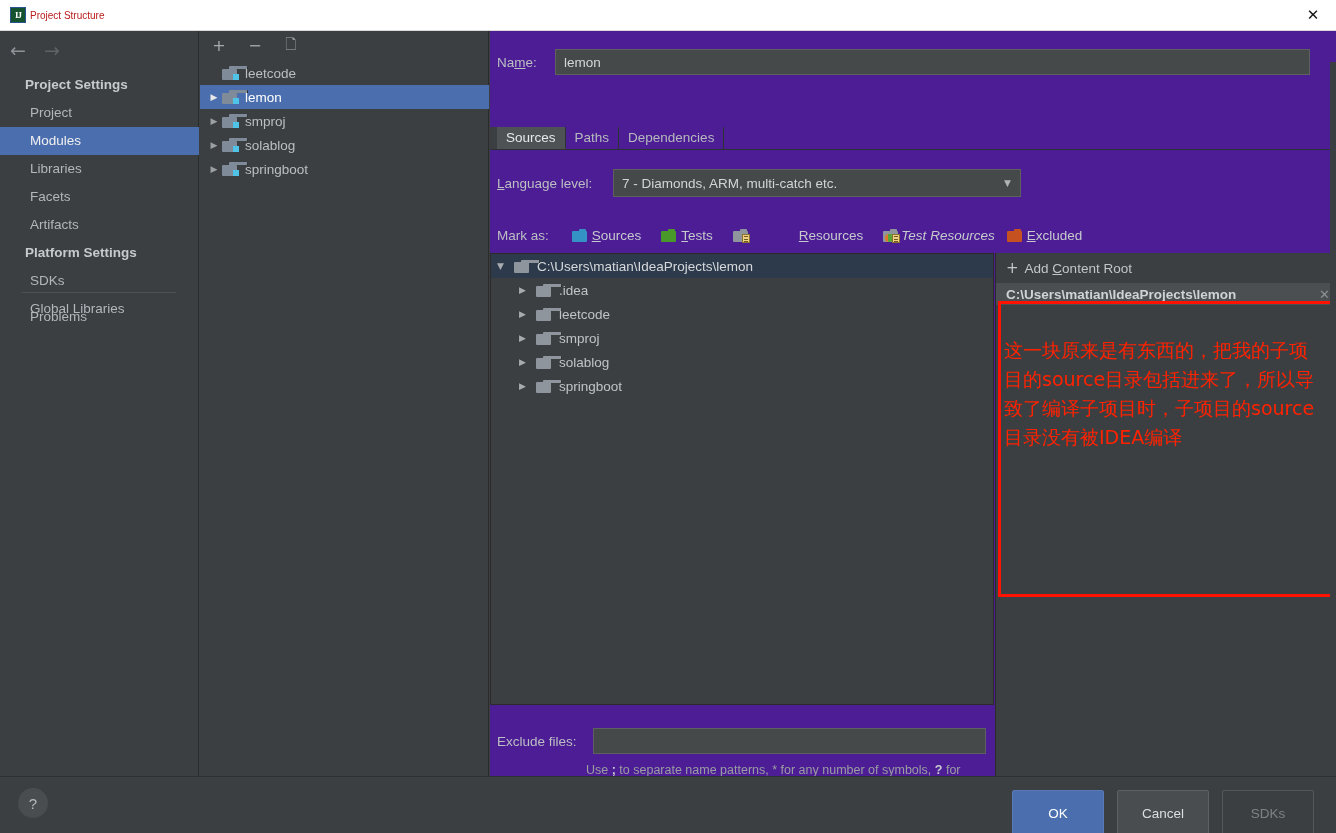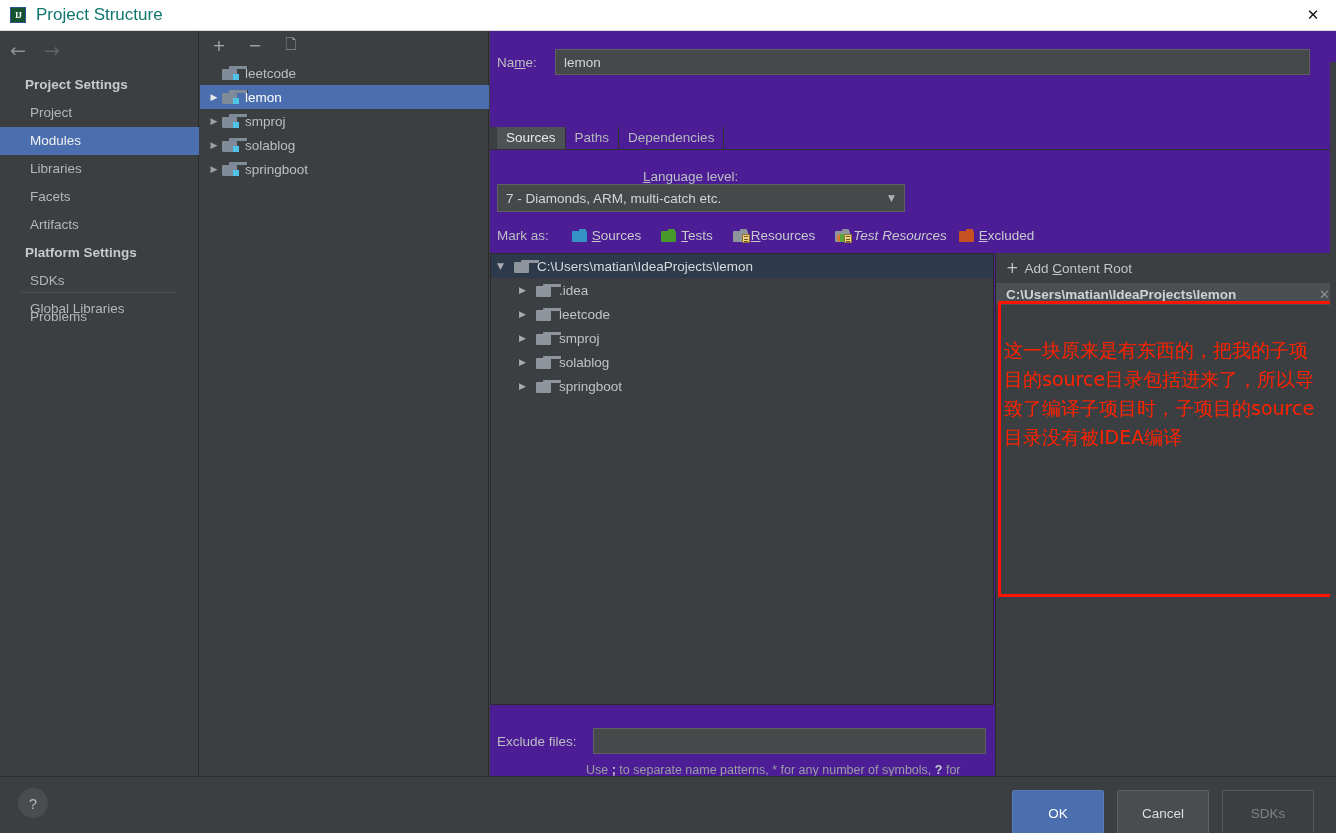--- a/index.html
+++ b/index.html
@@ -24,23 +24,23 @@
     width: 16px; height: 16px;
     margin-left: 10px;
     background: #14532d;
     border: 1px solid #2b5394;
     display: flex; align-items: center; justify-content: center;
     color: #ffffff; font-size: 9px; font-weight: bold;
     letter-spacing: -1px;
     font-family: "Liberation Serif", serif;
   }
   #title-text {
-    margin-left: 10px;
-    font-size: 17px;
-    color: #0f766e;
+    margin-left: 4px;
+    font-size: 10px;
+    color: #b91c1c;
   }
   #close-btn {
     position: absolute; right: 0; top: 0;
     width: 46px; height: 30px;
     display: flex; align-items: center; justify-content: center;
     color: #111; font-size: 15px;
     font-family: "DejaVu Sans", sans-serif;
     cursor: default;
   }
 
@@ -211,21 +211,21 @@
   .tab:first-of-type { margin-left: 7px; }
   .tab.active {
     background: #4e5254;
     color: #e6e8ea;
     border-bottom: 1px solid #4e5254;
   }
 
   
   #lang-row {
     position: absolute; top: 138px; left: 7px;
-    display: flex; align-items: center; flex-direction: column;
+    display: flex; align-items: center;
   }
   #lang-label {
     font-size: 13.5px; color: #bbbfc2;
     width: 116px;
   }
   #lang-combo {
     width: 408px; height: 28px;
     background: #45494a;
     border: 1px solid #5e6060;
     display: flex; align-items: center;
@@ -611,21 +611,21 @@
       </span>
 
       <span class="mark-btn">
         <span class="m-folder">
           <span class="tab" style="background:#49992a"></span>
           <span class="body" style="background:#49992a"></span>
         </span>
         <span class="mlabel"><u>T</u>ests</span>
       </span>
 
-      <span class="mark-btn" style="">
+      <span class="mark-btn" style="gap:48px;">
         <span class="m-folder">
           <span class="tab" style="background:#8e959c"></span>
           <span class="body" style="background:#8e959c"></span>
           <span class="lines">
               <i></i>
               <i></i>
               <i></i>
             </span>
         </span>
         <span class="mlabel" style="margin-left:2px;"><u>R</u>esources</span>

